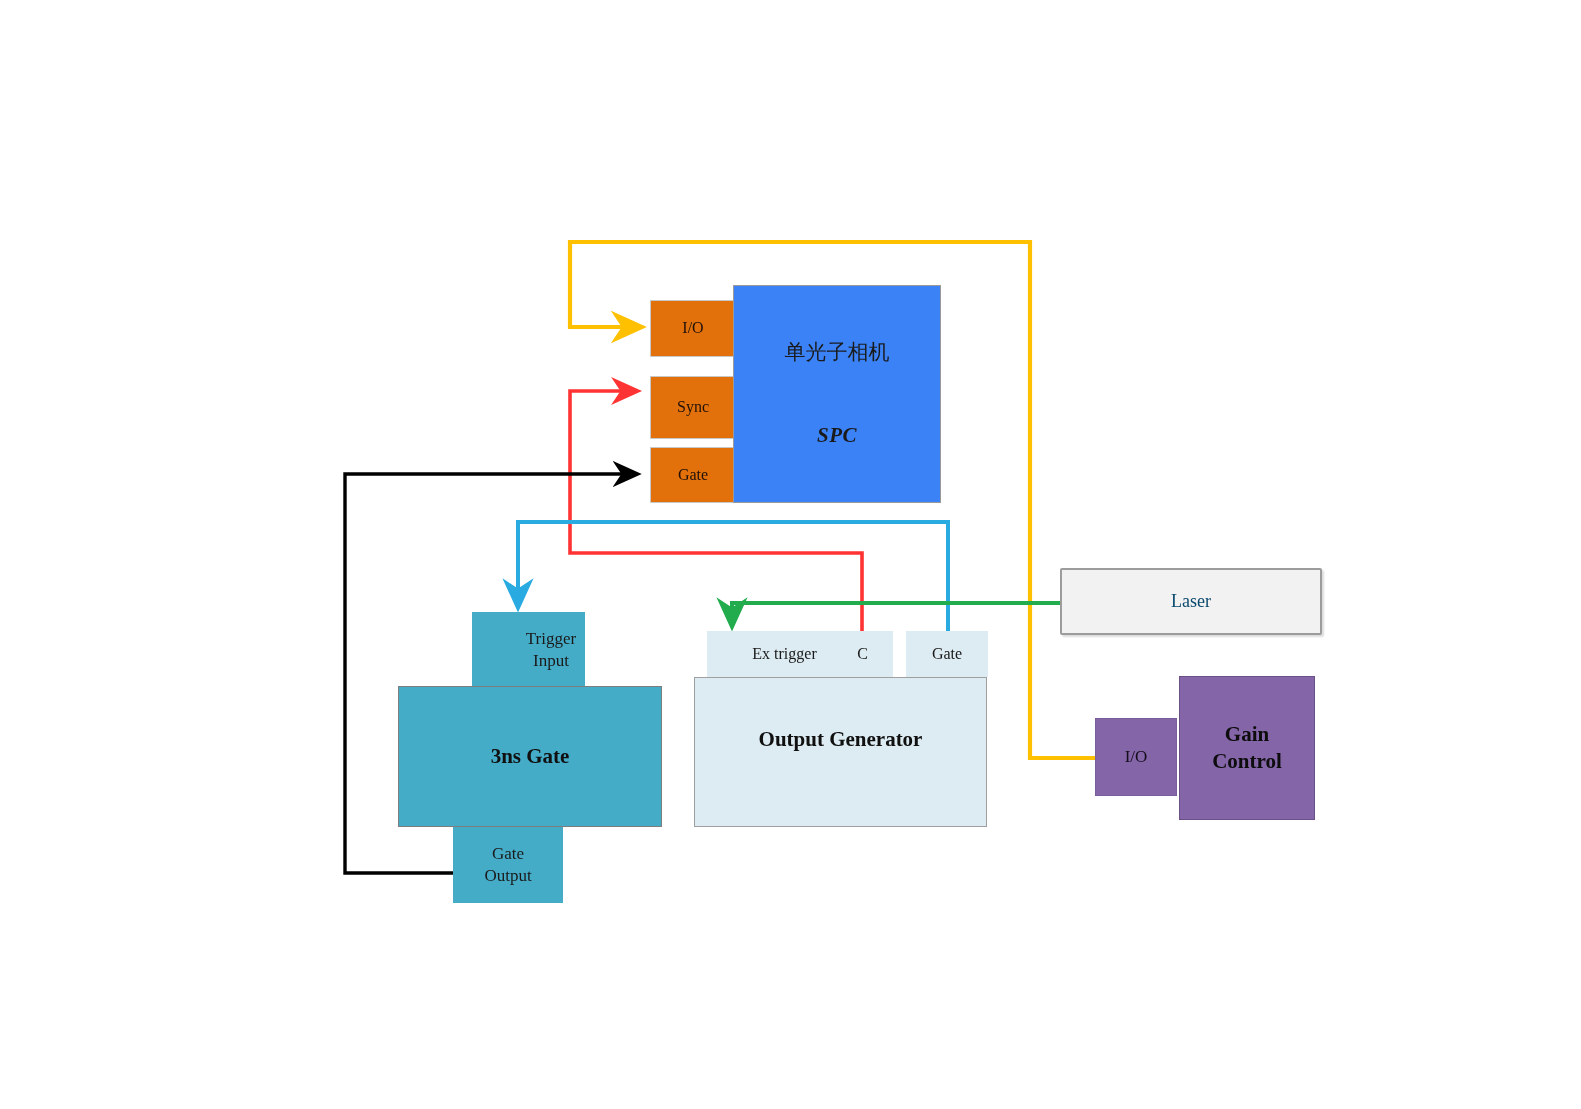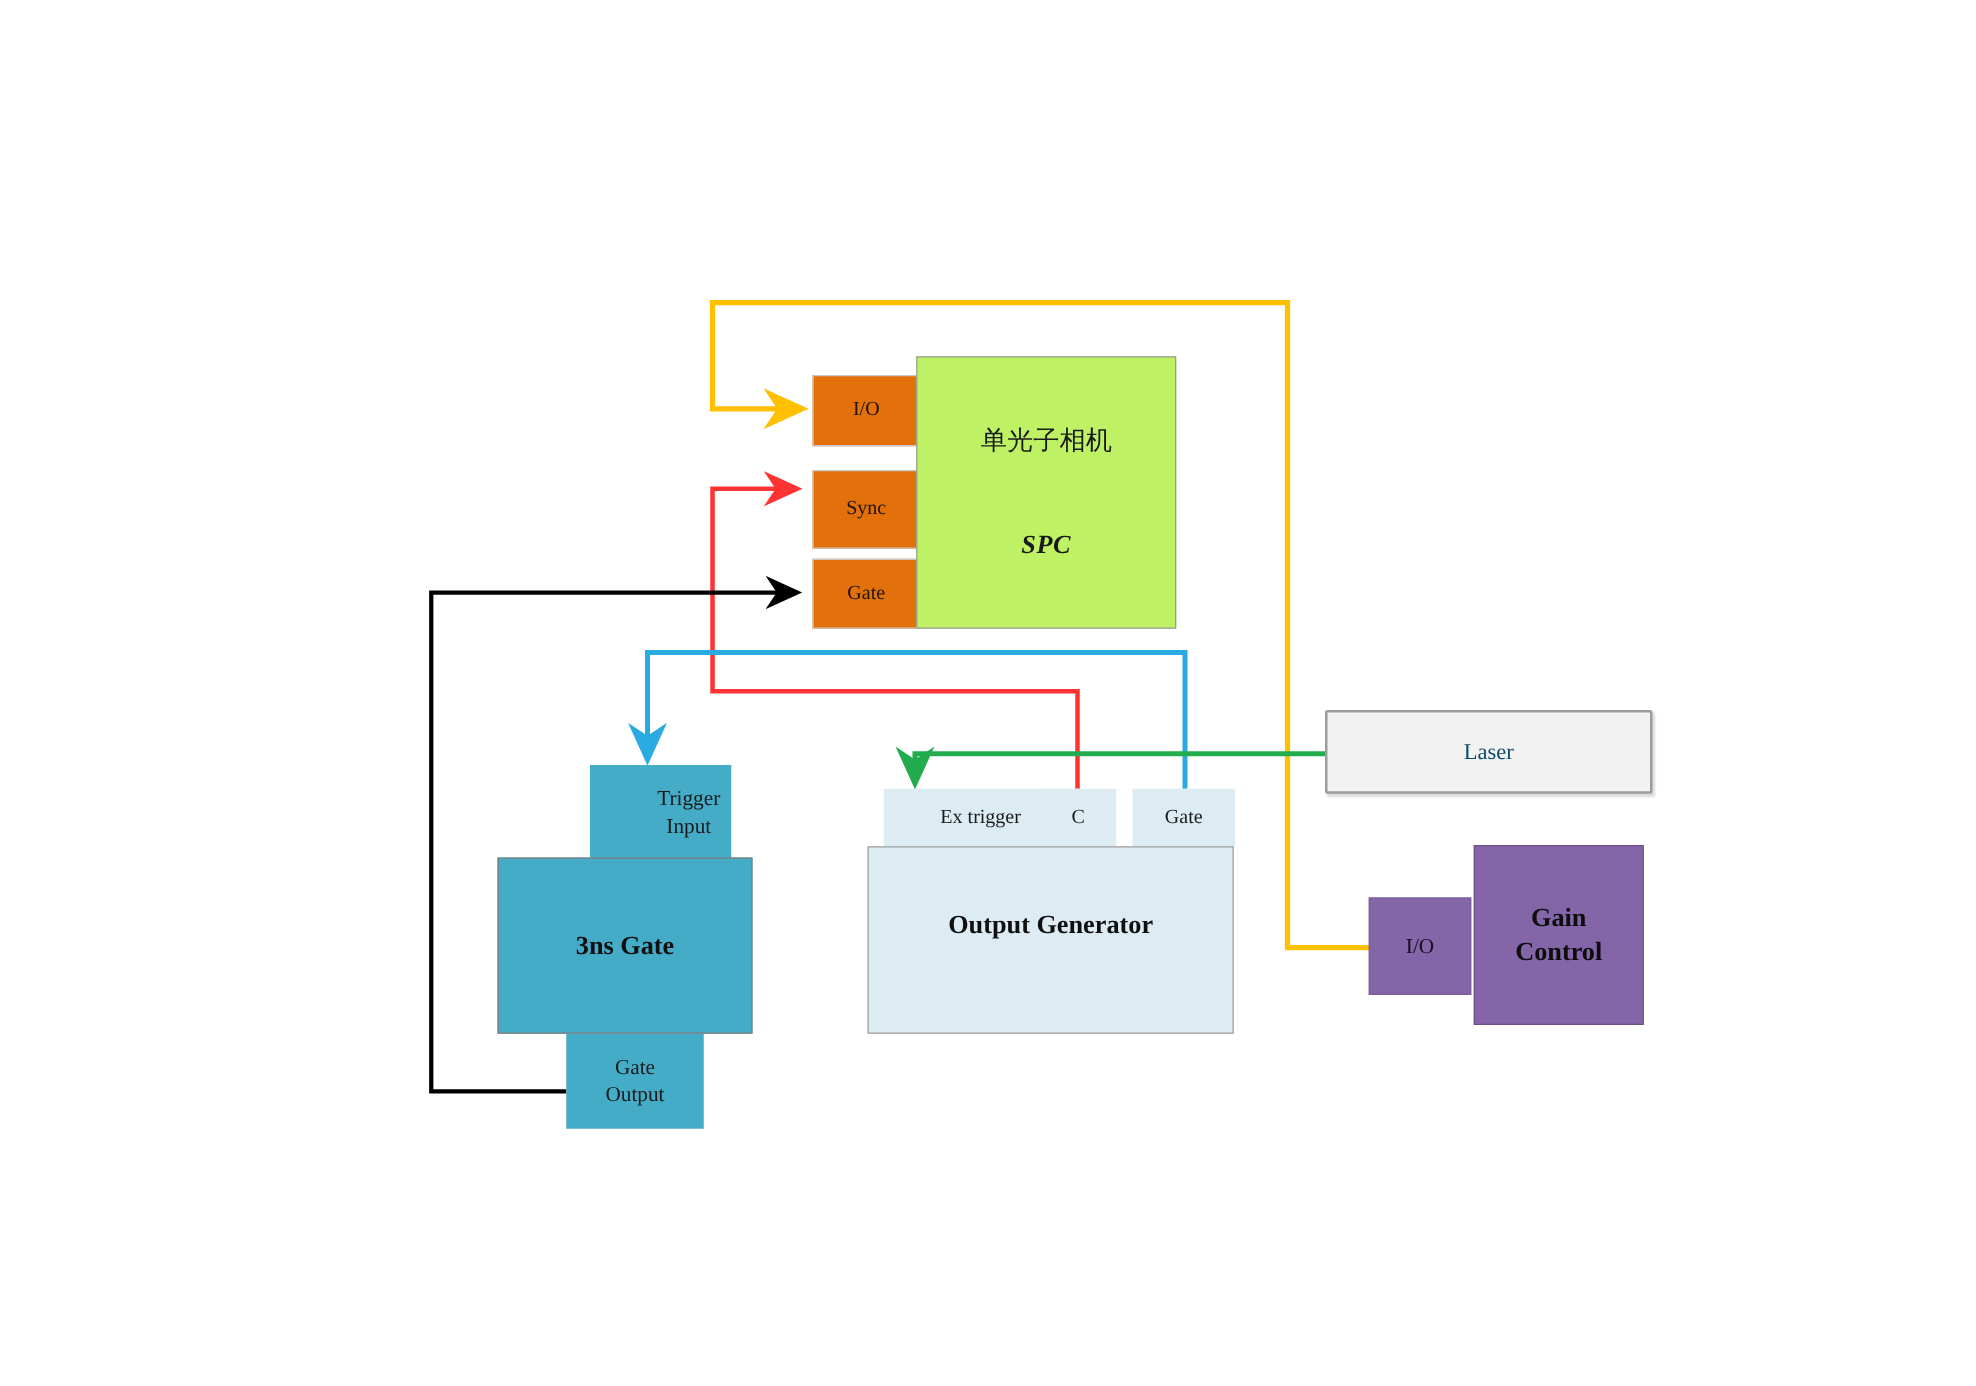--- a/index.html
+++ b/index.html
@@ -36,21 +36,21 @@
     line-height: 1.28;
   }
   .node-label {
     display: block;
     width: 100%;
     white-space: pre-line;
   }
 
   
   .spc-body {
-    background: #bef264;
+    background: #3b82f6;
     border: 1.5px solid #9a9a9a;
     z-index: 4;
     flex-direction: column;
     gap: 56px;
     color: #1a1a1a;
   }
   .spc-title {
     font-size: 21px;
     font-family: "DejaVu Sans", "Liberation Sans", sans-serif;
     font-weight: 500;
@@ -180,21 +180,21 @@
   </div>
   <div class="node spc-body" style="left:733px; top:285px; width:208px; height:218px;">
     <span class="spc-title">单光子相机</span>
     <span class="spc-sub">SPC</span>
   </div>
 
   <div class="node gate-tab" style="left:472px; top:612px; width:113px; height:76px;padding-left:45px;">
     <span class="node-label">Trigger
 Input</span>
   </div>
-  <div class="node gate-body" style="left:398px; top:686px; width:204px; height:141px;">
+  <div class="node gate-body" style="left:398px; top:686px; width:264px; height:141px;">
     <span class="node-label">3ns Gate</span>
   </div>
   <div class="node gate-tab" style="left:453px; top:827px; width:110px; height:76px;">
     <span class="node-label">Gate
 Output</span>
   </div>
 
   <div class="node dg-port" style="left:707px; top:631px; width:155px; height:46px;">
     <span class="node-label">Ex trigger</span>
   </div>

